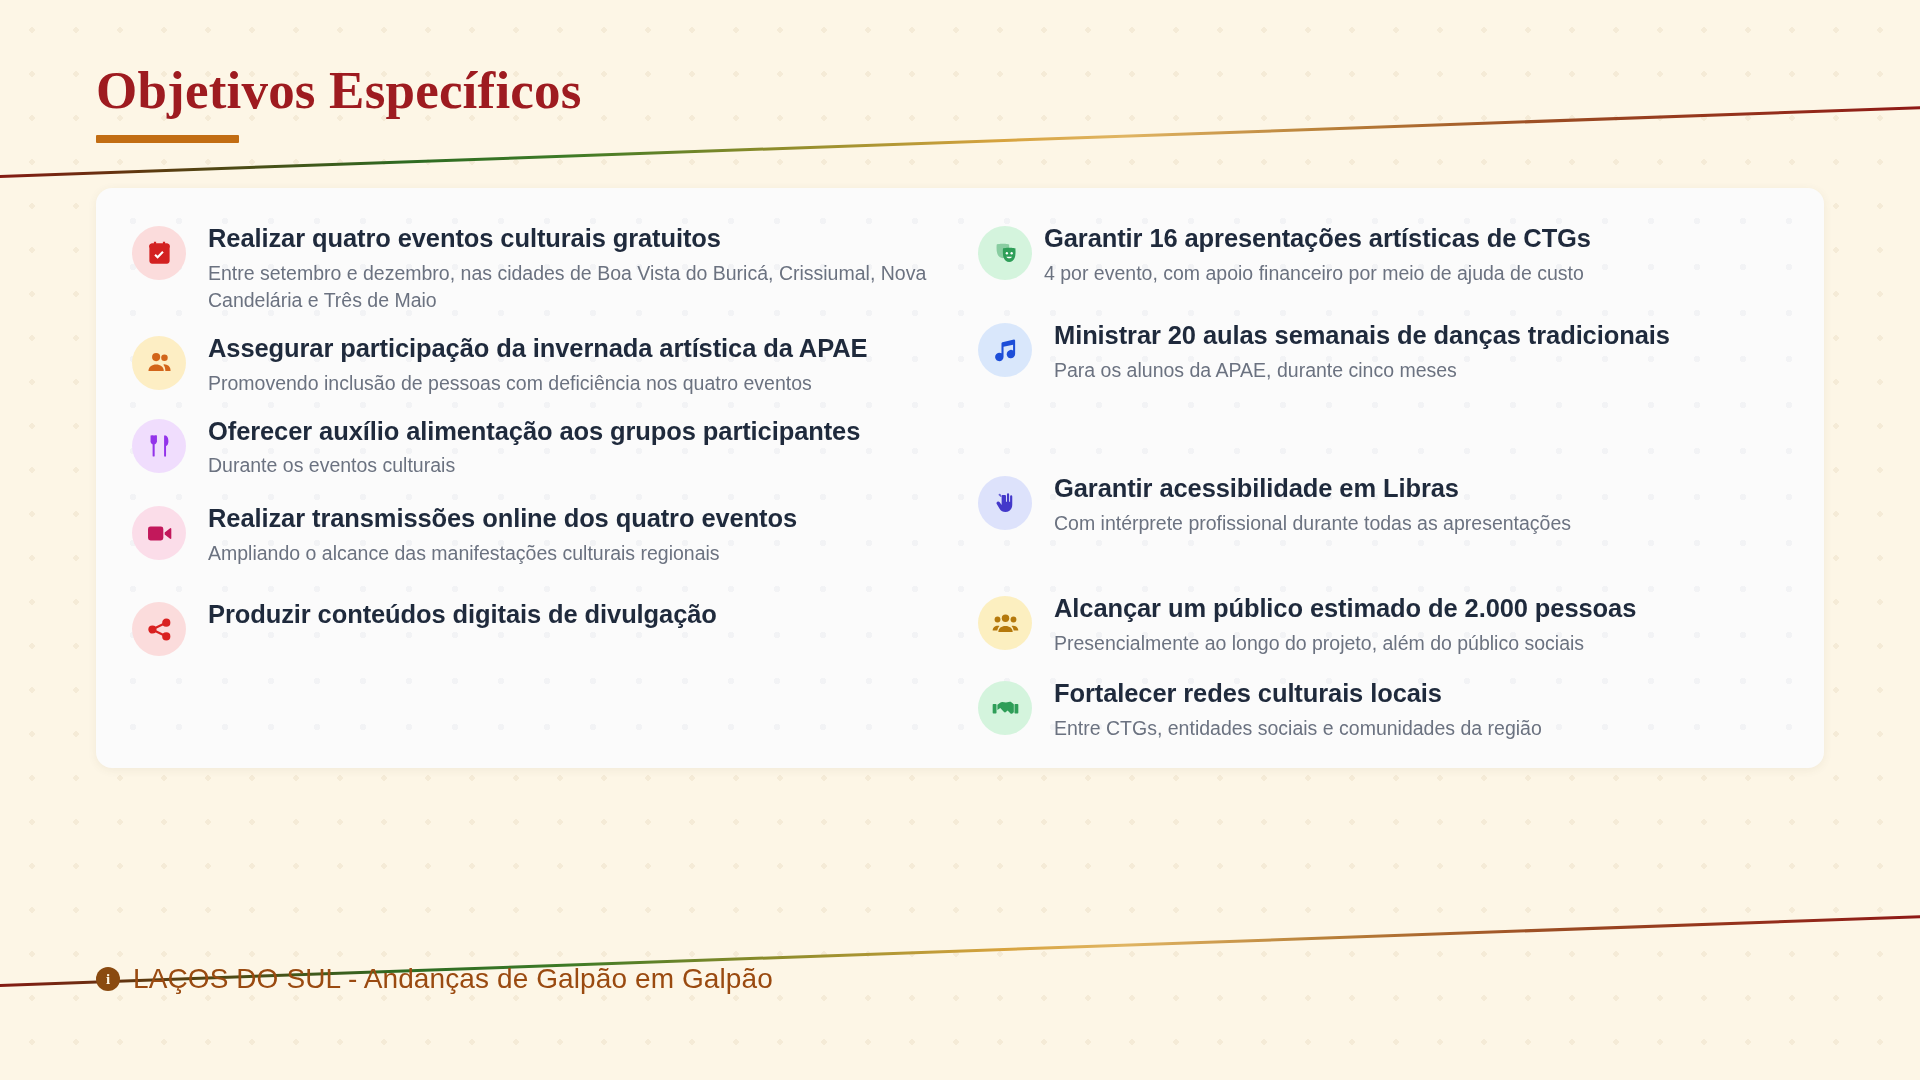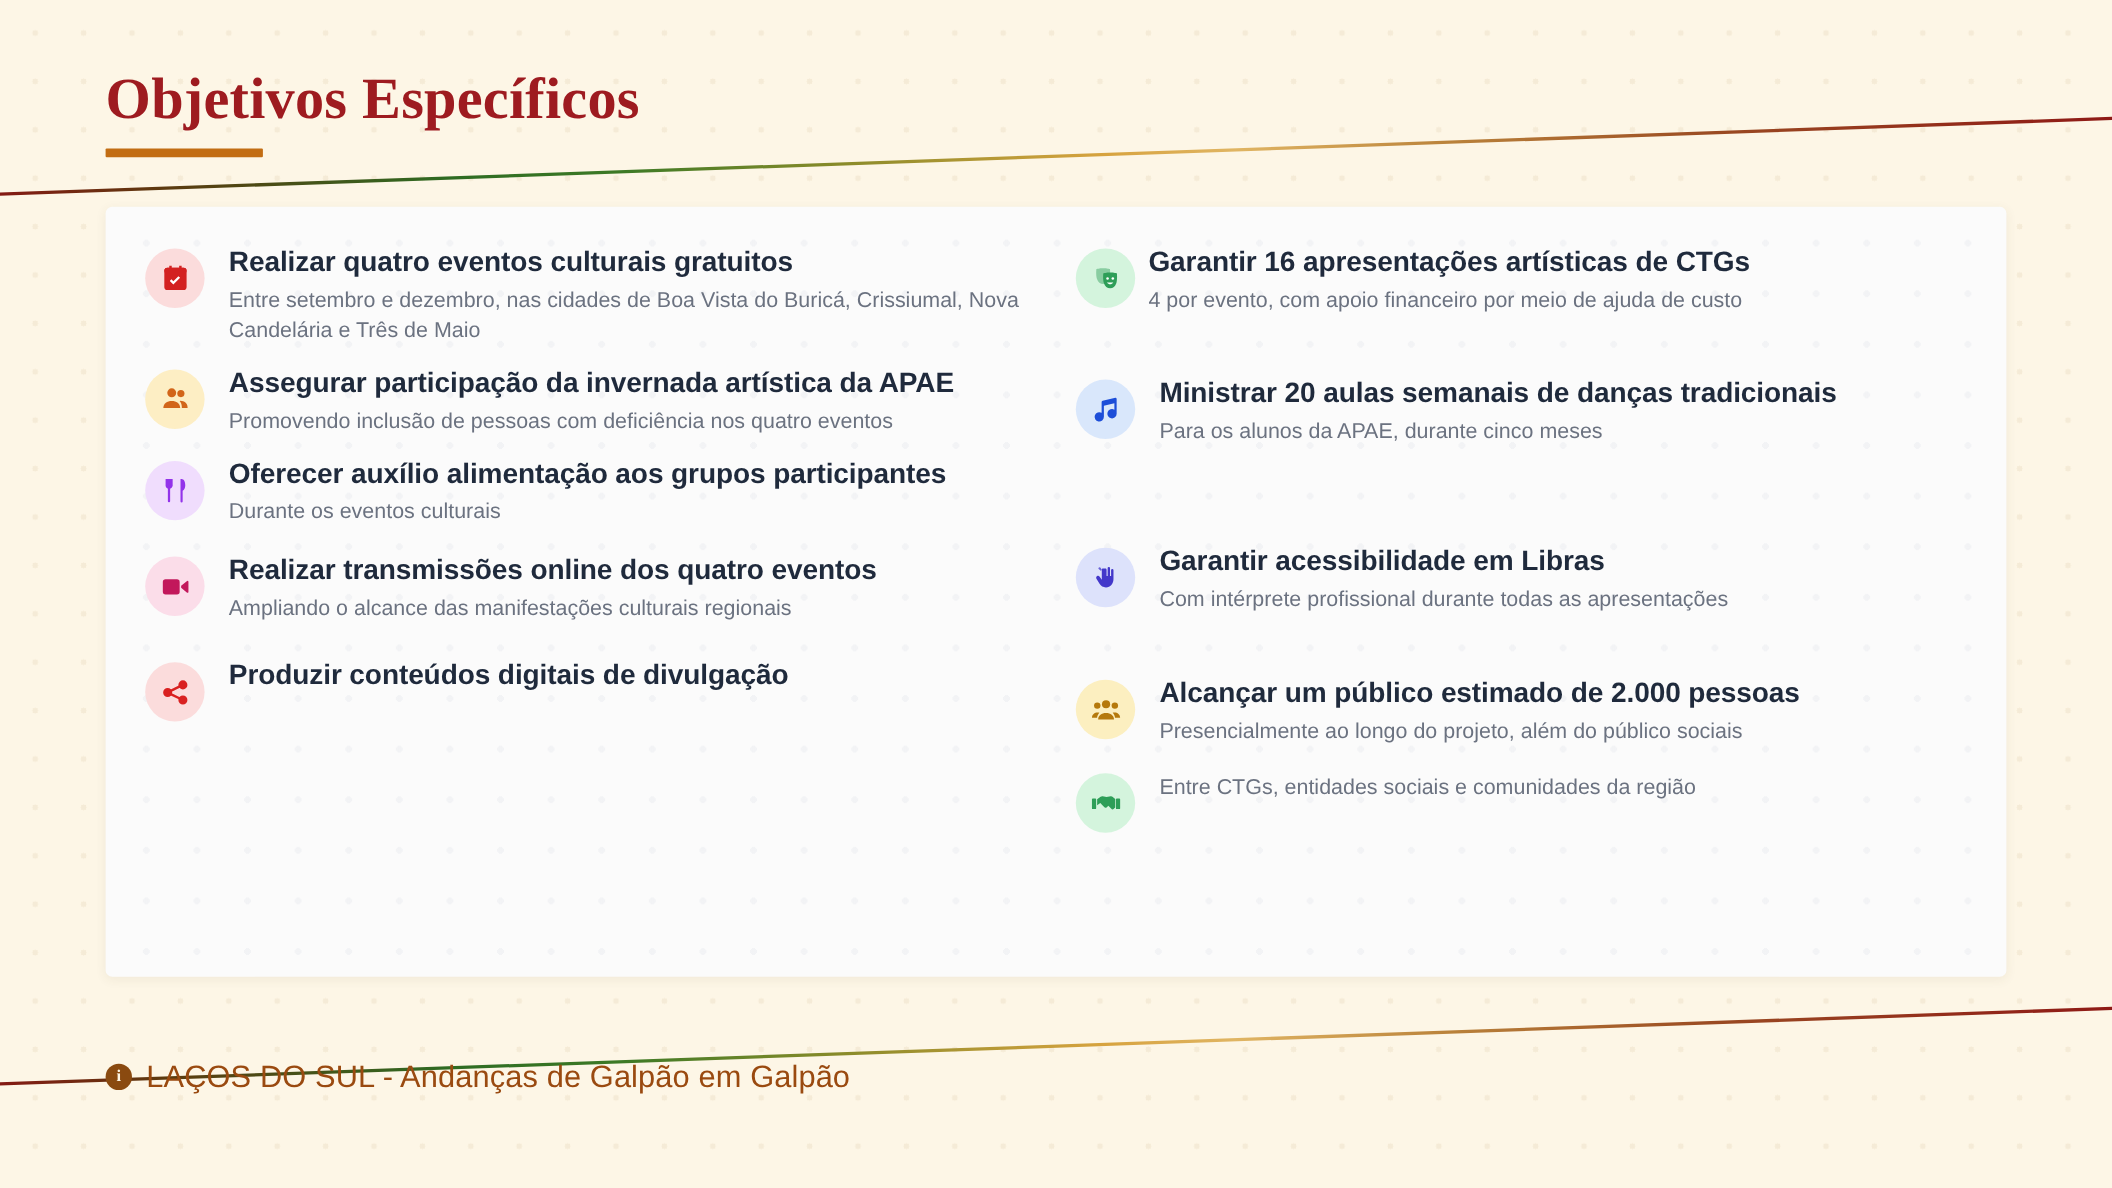--- a/index.html
+++ b/index.html
@@ -81,23 +81,23 @@
     background: #c26d13;
     border-radius: 1px;
   }
 
   
   .card {
     position: absolute;
     left: 96px;
     top: 188px;
     width: 1728px;
-    height: 700px;
+    height: 580px;
     background: #fbfbfb;
-    border-radius: 6px;
+    border-radius: 16px;
     box-shadow: 0 2px 10px rgba(90,70,40,0.07);
     z-index: 3;
     overflow: hidden;
   }
   .card-dots {
     position: absolute;
     inset: 0;
     background-image: radial-gradient(circle, rgba(96,112,150,0.055) 3px, rgba(0,0,0,0) 3.2px);
     background-size: 46px 46px;
     background-position: 14px 10px;
@@ -150,21 +150,21 @@
     font-weight: normal;
     color: #6b7280;
     line-height: 1.38;
   }
 
   
   .col-left  .item:nth-child(1) { margin-bottom: 18px; }
   .col-left  .item:nth-child(2) { margin-bottom: 18px; }
   .col-left  .item:nth-child(3) { margin-bottom: 23px; }
   .col-left  .item:nth-child(4) { margin-bottom: 31px; }
-  .col-right .item:nth-child(1) { margin-bottom: 54px; gap: 12px; }
+  .col-right .item:nth-child(1) { margin-bottom: 32px; gap: 12px; }
   .col-right .item:nth-child(2) { margin-bottom: 88px; }
   .col-right .item:nth-child(3) { margin-bottom: 56px; }
   .col-right .item:nth-child(4) { margin-bottom: 20px; }
 
   
   .footer {
     position: absolute;
     left: 96px;
     bottom: 85px;
     display: flex;
@@ -334,20 +334,21 @@
         </div>
         <div class="item">
           <div class="item-icon" style="background: rgb(212, 244, 221);">
             <svg width="27" height="27" viewBox="0 0 24 24" fill="#2e9e58">
               <rect x="0.6" y="8" width="3.4" height="8.4" rx="0.7"></rect>
               <rect x="20" y="8" width="3.4" height="8.4" rx="0.7"></rect>
               <path d="M4.8 8.6 7.6 6.6c.5-.35 1.1-.5 1.7-.4l3.1.5 3.4-.6c.5-.1 1 .05 1.4.35l2.2 1.8v7l-1.3 1.1a1.35 1.35 0 0 1-1.85-.12l-2.4-2.5-1.25 1.2a1.5 1.5 0 0 1-2.15-.05l-3.1-3.3-2.55 1.85z"></path>
             </svg>
           </div>
           <div class="item-text">
+            <p class="item-title">Fortalecer redes culturais locais</p>
             <p class="item-sub">Entre CTGs, entidades sociais e comunidades da região</p>
           </div>
         </div>
       </div>
   </div>
 </div>
 
 <div class="footer">
   <div class="footer-badge">i</div>
   <div class="footer-text">LAÇOS DO SUL - Andanças de Galpão em Galpão</div>

